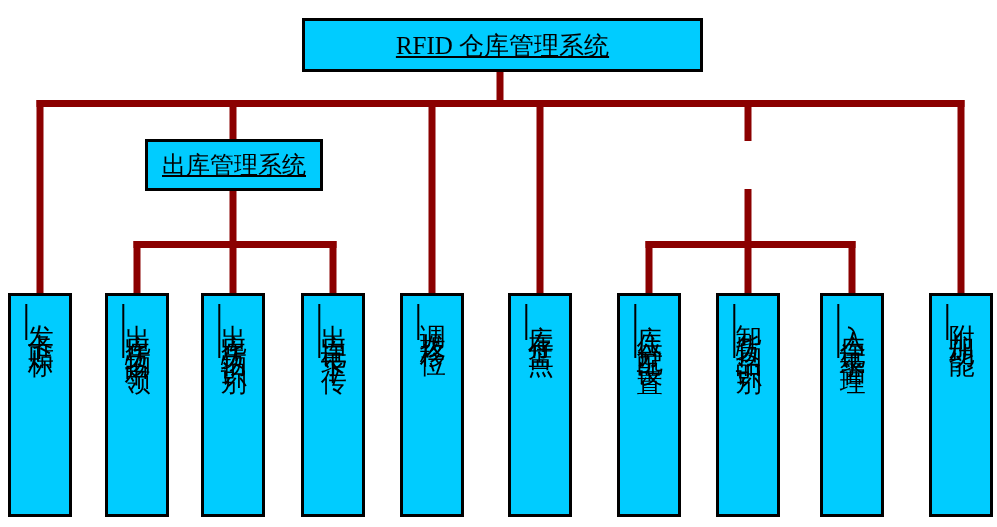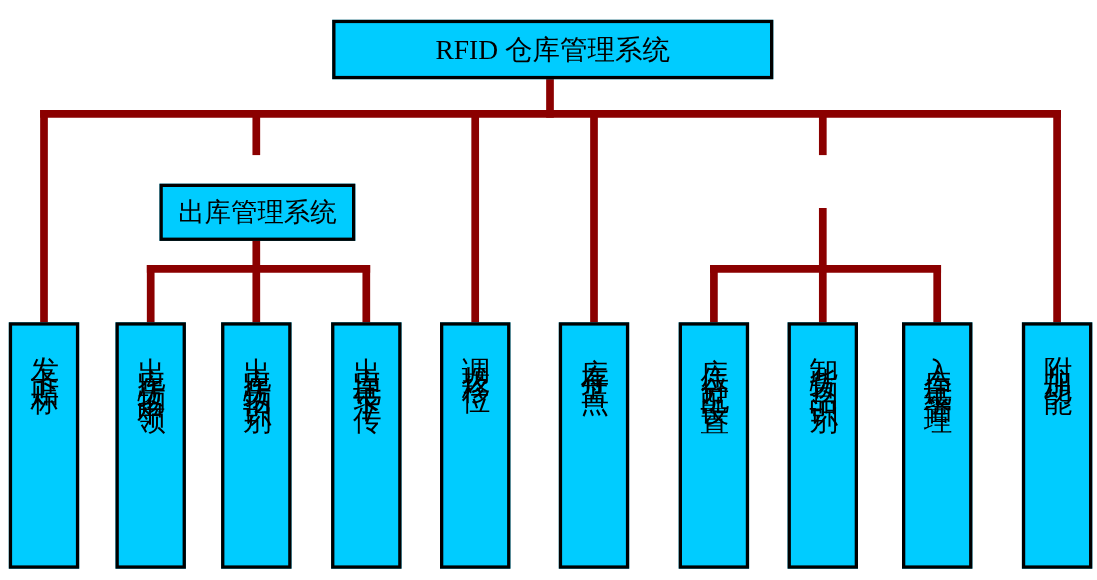--- a/index.html
+++ b/index.html
@@ -3,24 +3,24 @@
 <meta charset="utf-8">
 <style>
   html,body{margin:0;padding:0;background:#ffffff;}
   .canvas{
     position:relative;width:997px;height:527px;background:#ffffff;overflow:hidden;
     font-family:"Liberation Serif","DejaVu Serif",serif;color:#000;
   }
   .connectors{position:absolute;left:0;top:0;width:997px;height:527px;}
   .box{
     position:absolute;background:#00ccff;border:3px solid #000;box-sizing:border-box;
-    display:flex;align-items:center;justify-content:center;text-align:left;
+    display:flex;align-items:center;justify-content:center;text-align:left;text-decoration:underline;
   }
   .root{left:302px;top:18px;width:401px;height:54px;font-size:25px;}
-  .l2{top:139px;width:178px;height:52px;font-size:24px;margin-top:28px;}
+  .l2{top:139px;width:178px;height:52px;font-size:24px;}
   .leaf{top:293px;width:64px;height:224px;align-items:flex-start;padding-top:8px;}
   .vlabel{
     writing-mode:vertical-rl;text-orientation:upright;
     font-size:26px;line-height:1.1;letter-spacing:9px;white-space:nowrap;
   }
   .hlabel{white-space:nowrap;}
 </style>
 </head>
 <body>
 

